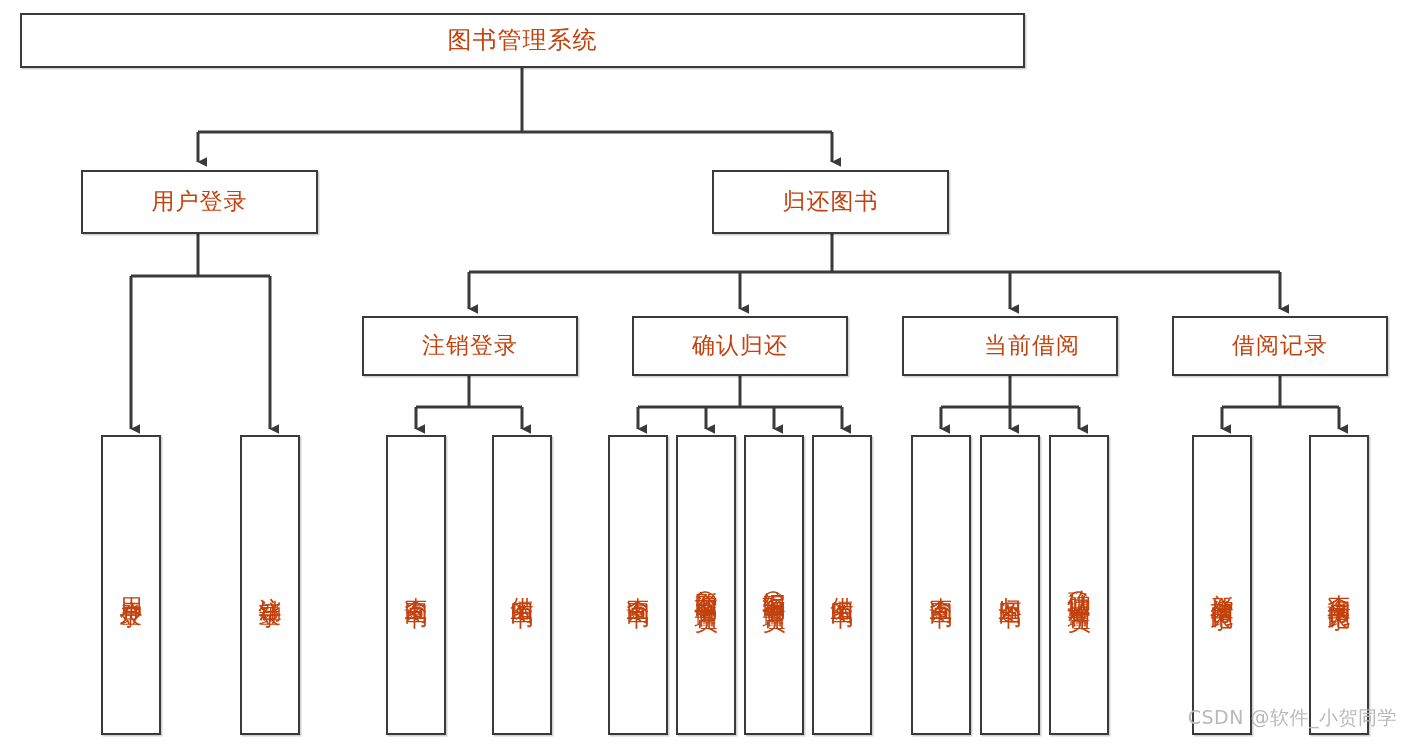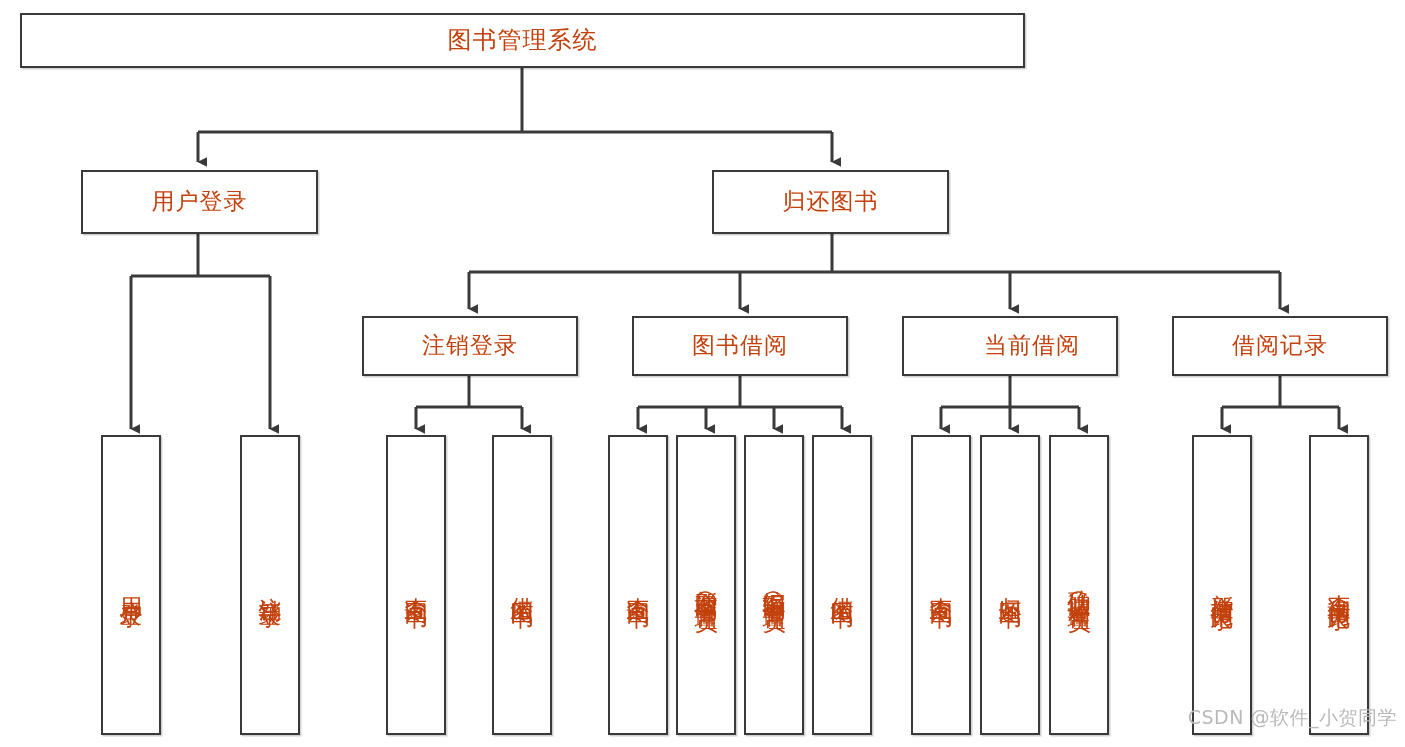--- a/index.html
+++ b/index.html
@@ -136,21 +136,21 @@
     <span>用户登录</span>
   </div>
   <div class="node node-h" style="left:712px; top:170px; width:237px; height:64px;">
     <span>归还图书</span>
   </div>
 
   <div class="node node-h" style="left:362px; top:316px; width:216px; height:60px;">
     <span>注销登录</span>
   </div>
   <div class="node node-h" style="left:632px; top:316px; width:216px; height:60px;">
-    <span>图书借阅</span>
+    <span>确认归还</span>
   </div>
   <div class="node node-h" style="left:902px; top:316px; width:216px; height:60px;padding-left:44px;">
     <span>当前借阅</span>
   </div>
   <div class="node node-h" style="left:1172px; top:316px; width:216px; height:60px;">
     <span>借阅记录</span>
   </div>
 
   <div class="node node-v" style="left:101px; top:435px; width:60px; height:300px;">
     <span>用户登录</span>

